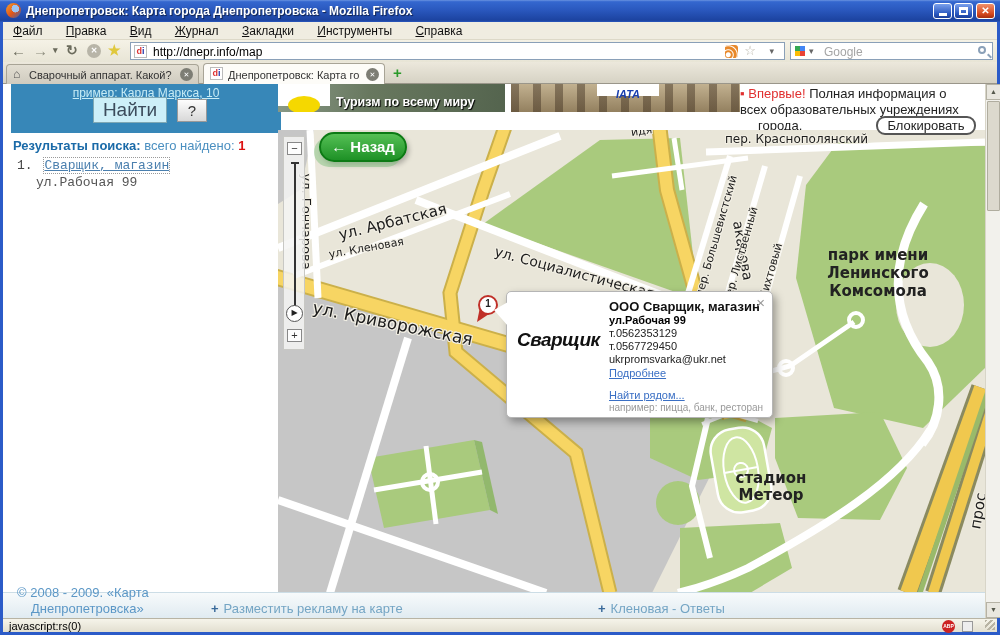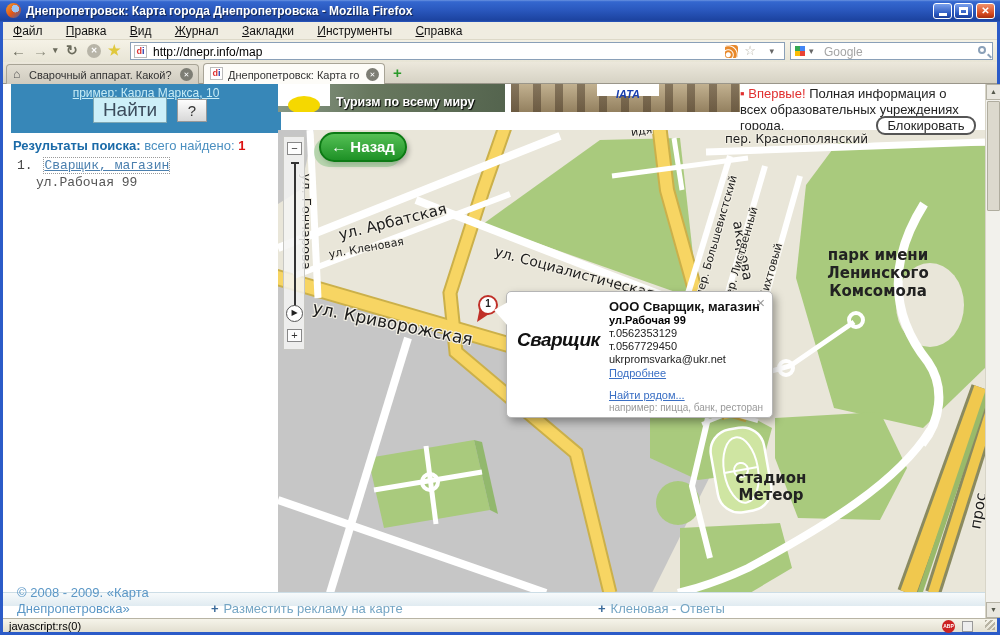--- a/index.html
+++ b/index.html
@@ -32,21 +32,21 @@
   
   .map{position:absolute;left:275px;top:46px;width:707px;height:463px;overflow:hidden;background:#e9e6d9;}
   .ml{position:absolute;font-family:"DejaVu Sans",sans-serif;color:#1c1c1c;white-space:nowrap;transform-origin:0 50%;
       text-shadow:1px 1px 0 #f2efe4,-1px -1px 0 #f2efe4,1px -1px 0 #f2efe4,-1px 1px 0 #f2efe4,0 1px 0 #f2efe4,0 -1px 0 #f2efe4;}
   .nazad{position:absolute;left:41px;top:2px;width:88px;height:30px;background:linear-gradient(180deg,#55c055,#1e9126);border:2px solid #0c7a14;border-radius:15px;color:#fff;font-size:15px;font-weight:bold;text-align:center;line-height:26px;box-shadow:-5px 5px 0 rgba(120,190,120,.45),2px 3px 5px rgba(0,0,0,.25);}
   .zoomctl{position:absolute;left:5px;top:6px;width:22px;height:214px;background:rgba(245,245,243,.85);border:1px solid #c8c8c4;}
   .zbtn{position:absolute;left:3px;width:15px;height:13px;background:#fdfdfd;border:1px solid #888;font-size:11px;line-height:10px;text-align:center;color:#333;}
   .popup{position:absolute;left:228px;top:161px;width:267px;height:127px;background:#fff;border:1px solid #b5b5b5;border-radius:5px;box-shadow:3px 4px 8px rgba(0,0,0,.35);z-index:20;}
   .ptail{position:absolute;left:-13px;top:10px;width:0;height:0;border-right:14px solid #fff;border-top:8px solid transparent;border-bottom:16px solid transparent;}
   .plink{color:#3a6fc4;text-decoration:underline;}
-  .footerband{position:absolute;left:0;top:508px;width:982px;height:14px;background:linear-gradient(180deg,#f7fafb,#e0ebf1);border-top:1px solid #ccdde6;z-index:5;padding-left:12px;}
+  .footerband{position:absolute;left:0;top:508px;width:982px;height:26px;background:linear-gradient(180deg,#f7fafb,#e0ebf1);border-top:1px solid #ccdde6;z-index:5;padding-left:12px;}
   .flink{position:absolute;top:8px;font-size:13px;color:#74a5c4;white-space:nowrap;}
   .fplus{color:#3a6a9a;font-weight:bold;margin-right:5px;}
   .statusbar{position:absolute;left:3px;top:618px;width:994px;height:14px;background:linear-gradient(180deg,#f6f4ea,#e2dfd0);border-top:1px solid #b8b4a4;font-size:11px;color:#000;}
   .scrollbar{position:absolute;left:982px;top:0;width:15px;height:534px;background:#f2f1ec;border-left:1px solid #d8d5c8;}
   .sbtn{position:absolute;left:0;width:15px;height:16px;background:#e9e7df;border:1px solid #b5b2a5;font-size:7px;color:#55584c;text-align:center;line-height:14px;}
   .banner{position:absolute;top:0;height:28px;overflow:hidden;color:#fff;}
   u{text-decoration:underline;}
 </style>
 </head>
 <body>
@@ -123,39 +123,39 @@
       <span class="blue-link">всего найдено:</span>
       <span style="font-weight:bold;color:#dd1111;">1</span>
     </div>
     <div style="position:absolute;left:14px;top:74px;font-size:13px;color:#444;font-family:Liberation Mono, monospace;">
       <span>1.</span>
       <span style="color:#4a7fae;text-decoration:underline;outline:1px dotted #999;margin-left:4px;">Сварщик, магазин</span>
       <div style="margin-left:19px;color:#555;margin-top:2px;">ул.Рабочая 99</div>
     </div>
     <div style="position:absolute;left:14px;top:501px;font-size:13px;line-height:16px;color:#5b97c6;z-index:6;">
       <div>© 2008 - 2009. «Карта</div>
-      <div style="">Днепропетровска»</div>
+      <div style="margin-left:14px;">Днепропетровска»</div>
     </div>
 
     <div class="banner" style="left:275px;width:227px;background:linear-gradient(100deg,#8a9a88,#68785f 40%,#54644e);">
       <span style="position:absolute;left:0;top:0;width:52px;height:22px;background:#fff;">
           <span style="position:absolute;left:10px;top:12px;width:32px;height:18px;border-radius:50%;background:#f5d800;"></span>
         </span>
       <span style="position:absolute;left:58px;top:11px;font-size:12.5px;font-weight:bold;text-shadow:1px 1px 1px #000;">Туризм по всему миру</span>
     </div>
     <div class="banner" style="left:508px;width:229px;background:repeating-linear-gradient(90deg,rgba(60,45,30,.45) 0 8px,rgba(0,0,0,0) 8px 22px),linear-gradient(180deg,#c2b190,#93805f);">
       <span style="position:absolute;left:86px;top:0;width:62px;height:12px;background:#fff;text-align:center;"><span style="color:#1a3fae;font-weight:bold;font-style:italic;font-size:11px;line-height:12px;">IATA</span></span>
     </div>
 
     <div style="position:absolute;left:737px;top:2px;width:245px;font-size:13px;line-height:16px;color:#222;">
       <span style="color:#e03030;">▪</span>
       <span style="color:#e03030;">Впервые!</span>
       <span>Полная информация о</span><br>
       <span>всех образовательных учреждениях</span><br>
-      <span style="">города.</span>
+      <span style="margin-left:18px;">города.</span>
     </div>
     <div style="position:absolute;left:873px;top:32px;width:100px;height:19px;background:#fff;border:2px solid #555;border-radius:9px;text-align:center;font-size:13px;line-height:15px;color:#222;z-index:30;">Блокировать</div>
 
     <div class="map">
       <svg width="707" height="463" viewBox="0 0 707 463" xmlns="http://www.w3.org/2000/svg">
         <rect x="0" y="0" width="707" height="463" fill="#e9e6d9"></rect>
         <g>
           <polygon points="0,0 36,0 22,60 0,74" fill="#c6c6c6"></polygon>
           <polygon points="0,153 462,286 374,463 0,463" fill="#c6c6c6"></polygon>
         </g>

